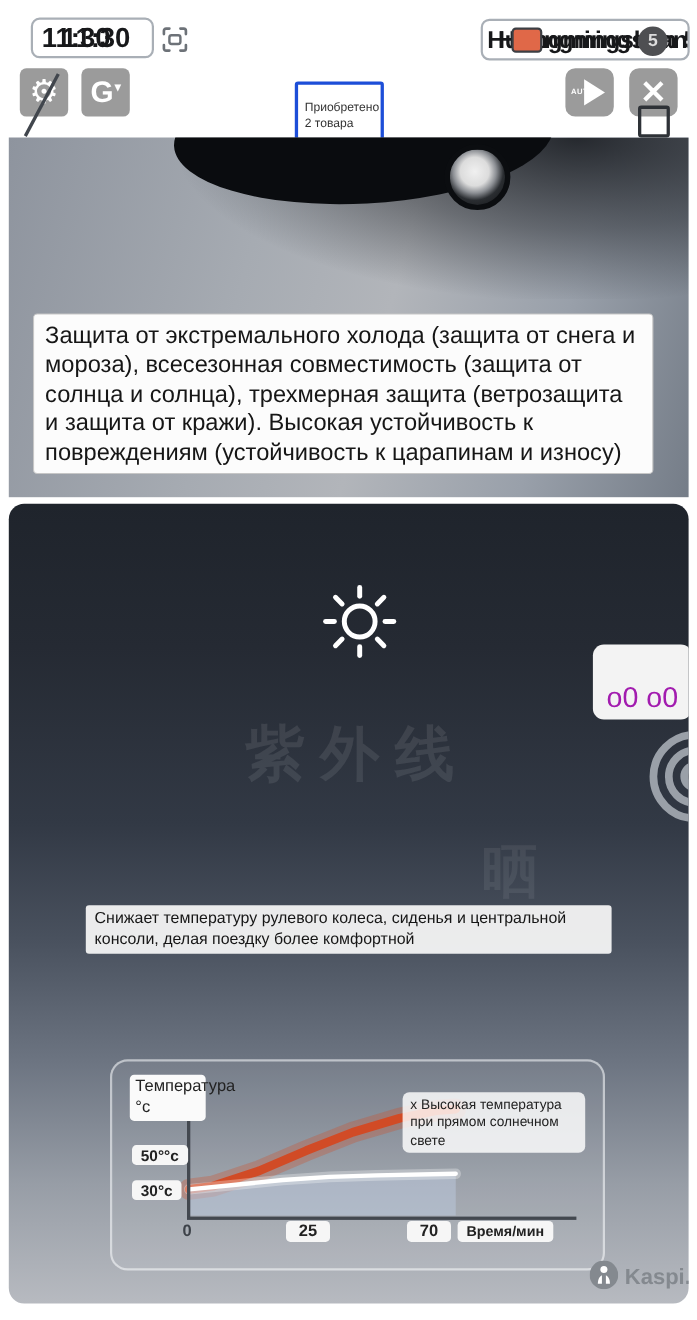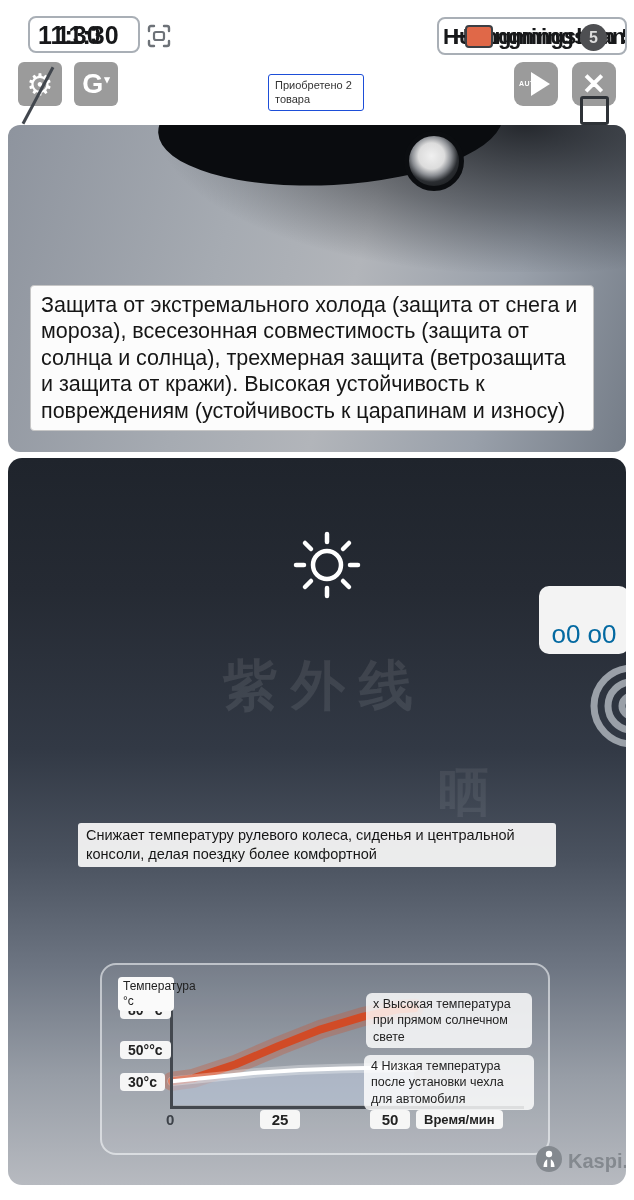--- a/index.html
+++ b/index.html
@@ -27,34 +27,34 @@
     background:#4e4f52; color:#dcdcdc; font-size:16px; font-weight:700; z-index:2;
     display:flex; align-items:center; justify-content:center; }
   
   .tool-btn { position:absolute; width:44px; height:44px; background:#9b9b9b; border-radius:6px;
     display:flex; align-items:center; justify-content:center; color:#fff; }
   #settings-btn { left:18px; top:62px; font-size:30px; }
   #needle { position:absolute; left:6px; top:94px; width:64px; height:3px; background:#41464d;
     transform:rotate(118deg); z-index:3; }
   #translate-btn { left:74px; top:62px; font-weight:700; font-size:27px; }
   #translate-btn .caret { font-size:11px; margin-left:1px; margin-top:-10px; }
-  #purchased-box { position:absolute; left:268px; top:74px; width:96px; background:#fff;
-    border:1px solid #1d4ed8; border-radius:3px; padding:3px 6px; font-size:11px;
+  #purchased-box { position:absolute; left:268px; top:74px; width:81px; background:#fff;
+    border:3px solid #1d4ed8; border-radius:3px; padding:14px 6px; font-size:11px;
     line-height:1.3; color:#333; }
   #auto-btn { left:514px; top:62px; border-radius:9px; }
   #auto-btn .tri { width:0; height:0; border-left:19px solid #fff; border-top:12px solid transparent;
     border-bottom:12px solid transparent; margin-left:8px; }
   #auto-btn .auto-txt { position:absolute; left:5px; top:18px; font-size:7px; font-weight:700;
     letter-spacing:.5px; color:#fff; }
   #close-btn { left:572px; top:62px; border-radius:9px; font-size:29px; font-weight:700; }
   #dark-square { position:absolute; left:580px; top:96px; width:29px; height:29px;
     border:3px solid #2e3237; border-radius:3px; z-index:4; background:transparent; }
   
   #card-frost { position:absolute; left:8px; top:125px; width:618px; height:327px;
-    border-radius:12px; overflow:hidden;
+    border-radius:0; overflow:hidden;
     background:linear-gradient(105deg,#8e949e 0%,#a6abb2 35%,#b2b5ba 55%,#99a0aa 78%,#757d88 100%); }
   #car-shadow { position:absolute; right:0; top:0; width:75%; height:45%;
     background:radial-gradient(ellipse at 78% 0%, rgba(24,27,32,.9) 0%, rgba(24,27,32,.45) 40%, transparent 72%); }
   #car-body { position:absolute; left:150px; top:-62px; width:345px; height:122px; background:#0a0c0f;
     border-radius:50%; transform:rotate(-3deg); }
   #car-wheel { position:absolute; left:396px; top:6px; width:60px; height:60px; border-radius:50%;
     border:5px solid #0b0d10;
     background:radial-gradient(circle at 45% 40%, #f0f0f0 0%, #dcdcdc 32%, #8c8f94 48%, #2a2d31 64%, #101214 100%); }
   #frost-text-box { position:absolute; left:22px; top:160px; width:564px; background:#fcfcfc;
     border:1px solid #c6c6c6; border-radius:4px; padding:6px 10px; font-size:21.5px;
@@ -63,33 +63,33 @@
   #card-uv { position:absolute; left:8px; top:458px; width:618px; height:727px; border-radius:14px;
     overflow:hidden;
     background:linear-gradient(180deg,#1f242c 0%,#252a33 18%,#323945 40%,#4a525f 55%,#6d7582 70%,#979da6 85%,#b7bac0 100%); }
   #sun-icon { position:absolute; left:277px; top:65px; }
   .cn-wm { position:absolute; color:rgba(255,255,255,0.09); font-weight:700; }
   #cn-wm-1 { left:215px; top:192px; font-size:54px; letter-spacing:14px; }
   #cn-wm-2 { left:430px; top:300px; font-size:52px; color:rgba(255,255,255,0.07); }
   #swirl-icon { position:absolute; right:-28px; top:193px; }
   #stray-box { position:absolute; left:531px; top:128px; width:90px; height:68px; background:#f3f3f3;
     border-radius:10px; display:flex; align-items:flex-end; justify-content:center;
-    padding-bottom:4px; font-size:26px; color:#0369a1; }
+    padding-bottom:4px; font-size:26px; color:#a21caf; }
   #uv-headline-box { position:absolute; left:88px; top:188px; width:432px; background:#f4f4f4;
     border-radius:3px; padding:9px 14px 11px 14px; font-size:31px; line-height:1.27;
     font-weight:500; color:#1e1e1e; }
   #uv-subtext-box { position:absolute; left:70px; top:365px; width:478px;
     background:rgba(245,245,245,0.94); border-radius:3px; padding:3px 8px; font-size:14.5px;
     line-height:1.32; color:#161616; }
   
   #chart-panel { position:absolute; left:92px; top:505px; width:450px; height:192px;
     border:2px solid rgba(250,251,253,0.55); border-radius:16px;
     background:rgba(255,255,255,0.07); }
-  #chart-ylabel-box { position:absolute; left:16px; top:12px; width:56px; background:#fafafa;
-    border-radius:4px; padding:2px 5px; font-size:12px; line-height:1.25; color:#222; z-index:3; }
+  #chart-ylabel-box { position:absolute; left:16px; top:12px; width:69px; background:#fafafa;
+    border-radius:4px; padding:2px 5px; font-size:15px; line-height:1.25; color:#222; z-index:3; }
   #chart-yaxis { position:absolute; left:68px; top:28px; width:3px; height:115px; background:#43484f; }
   #chart-xaxis { position:absolute; left:68px; top:141px; width:354px; height:3px; background:#43484f; }
   #chart-plot-svg { position:absolute; left:0; top:0; }
   .ytick { position:absolute; background:#f6f6f6; border-radius:4px; padding:1px 8px;
     font-size:14px; font-weight:700; color:#222; z-index:2; }
   #ytick-80 { left:18px; top:36px; } #ytick-50 { left:18px; top:76px; } #ytick-30 { left:18px; top:108px; }
   .series-label { position:absolute; background:rgba(255,255,255,0.82); border-radius:6px;
     padding:3px 7px; font-size:12.5px; line-height:1.3; color:#222; z-index:2; }
   #label-high { left:264px; top:28px; width:166px; }
   #label-low  { left:262px; top:90px; width:170px; }
@@ -193,24 +193,23 @@
       <div id="chart-ylabel-box">
         <div>Температура</div>
         <div>°c</div>
       </div>
       <div id="chart-yaxis"></div>
       <div id="chart-xaxis"></div>
       <div class="ytick" id="ytick-80">80°°c</div>
       <div class="ytick" id="ytick-50">50°°c</div>
       <div class="ytick" id="ytick-30">30°c</div>
       <div class="series-label" id="label-high">х Высокая температура при прямом солнечном свете</div>
-      <div class="series-label" id="label-low">4 Низкая температура после установки чехла для автомобиля</div>
       <div id="xtick-0">0</div>
       <div class="xtick-box" id="xtick-25">25</div>
-      <div class="xtick-box" id="xtick-50">50</div>
+      <div class="xtick-box" id="xtick-50">70</div>
       <div id="xlabel-box">Время/мин</div>
     </div>
 
 
     <div id="kaspi-mark">
       <span>
         <svg width="26" height="26" viewBox="0 0 26 26">
           <circle cx="13" cy="13" r="13" fill="#84898f"></circle>
           <circle cx="13" cy="8" r="3.2" fill="#fff"></circle>
           <path d="M7.5 21 c0-5 2.4-8 5.5-8 s5.5 3 5.5 8 Z" fill="#fff"></path>

